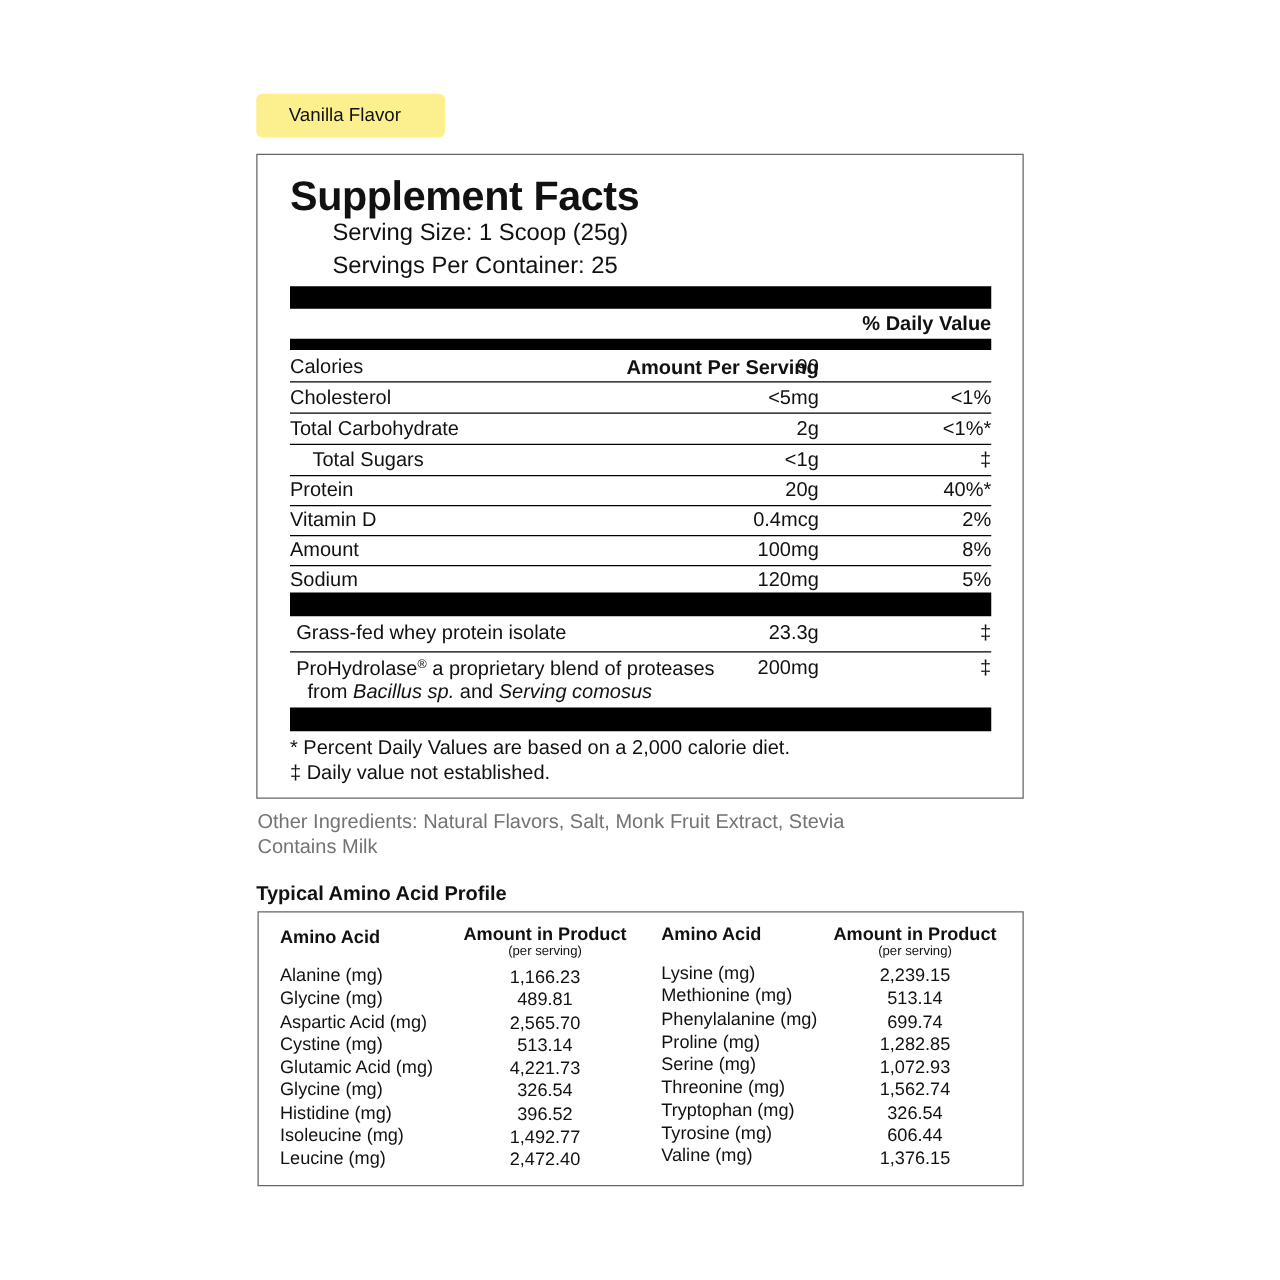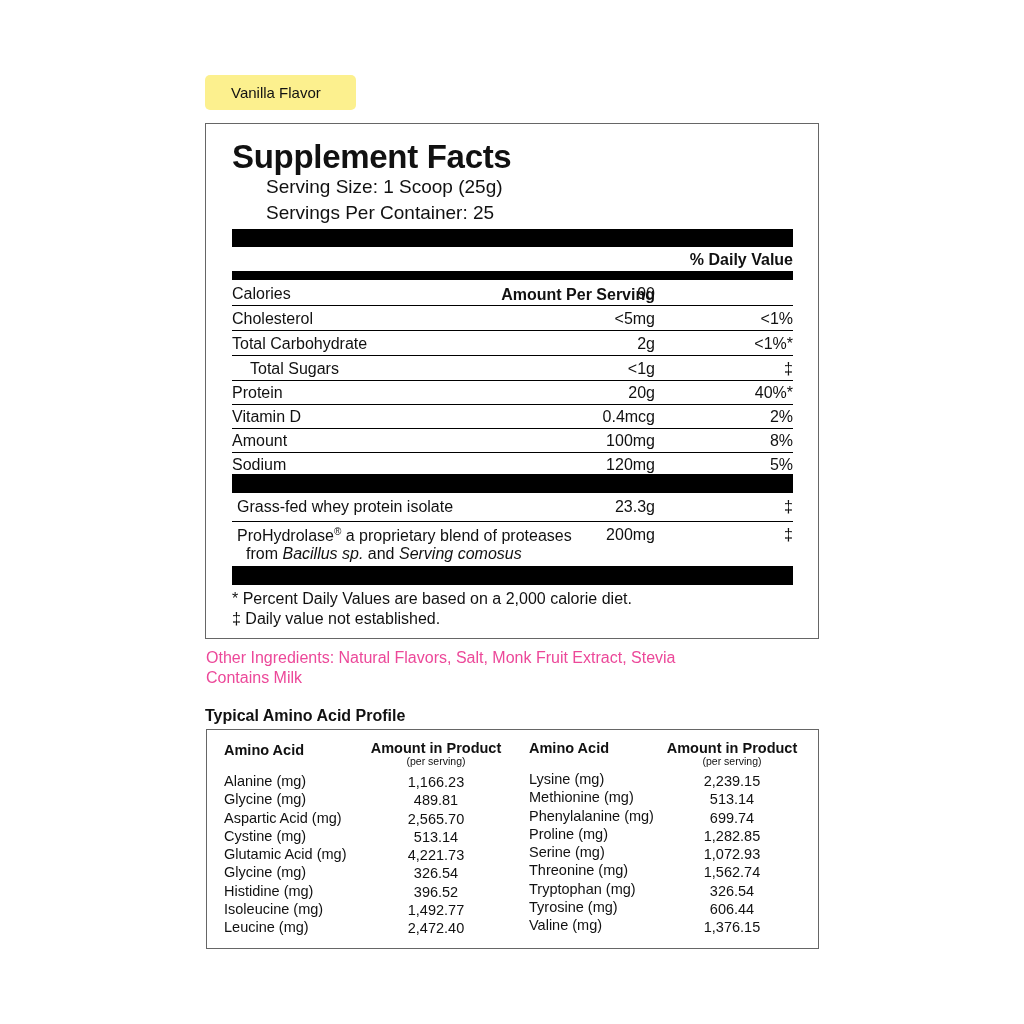--- a/index.html
+++ b/index.html
@@ -47,21 +47,21 @@
   .ing1 .name, .ing1 .amt, .ing1 .dv { top: 0; }
   .ing2 { top: 402px; height: 40px; }
   .ing2 .line2 { position: absolute; left: 14px; top: 19px; }
   .ing2 sup { font-size: 10px; }
   .ing2 i { font-style: italic; }
 
   .footnote { position: absolute; left: 0; font-size: 16px; }
   .footnote.f1 { top: 466px; }
   .footnote.f2 { top: 486px; }
 
-  .other { position: absolute; left: 206px; font-size: 16px; color: #ec4899; }
+  .other { position: absolute; left: 206px; font-size: 16px; color: #737373; }
   .other.o1 { top: 649px; }
   .other.o2 { top: 669px; }
 
   .amino-title { position: absolute; left: 205px; top: 707px; font-size: 16px; font-weight: bold; }
 
   .amino-box {
     position: absolute; left: 206px; top: 729px; width: 613px; height: 220px;
     border: 1px solid #666;
   }
   .amino-col { position: absolute; top: 0; }

